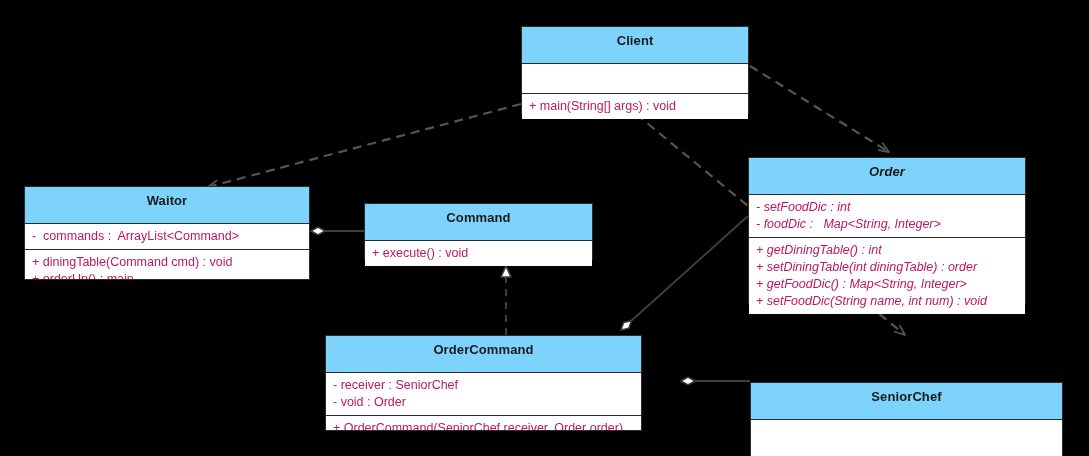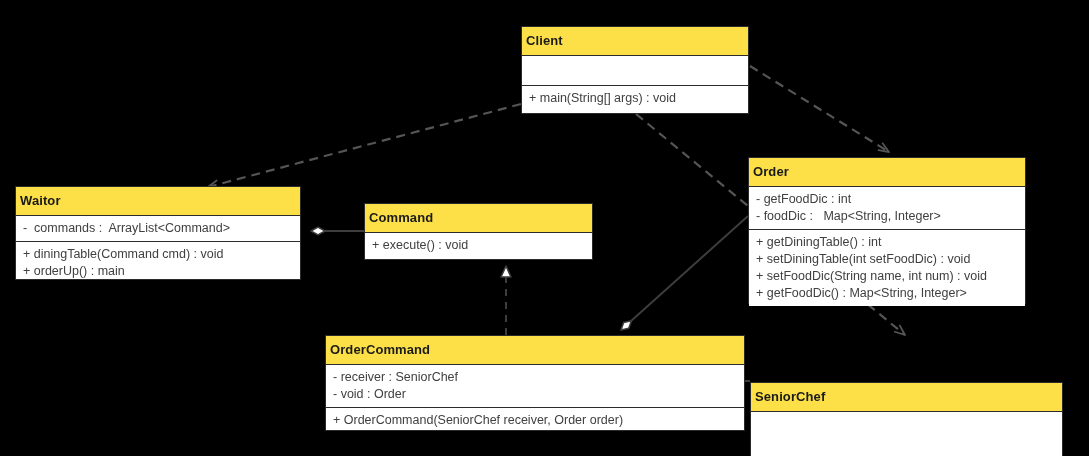--- a/index.html
+++ b/index.html
@@ -12,39 +12,40 @@
   }
   .svg-layer{position:absolute;left:0;top:0;width:1089px;height:456px;pointer-events:none;}
   .uml-class{
     position:absolute;
     background:#ffffff;
     border:1.5px solid #2b2b2b;
     box-sizing:border-box;
     overflow:visible;
   }
   .uml-title{
+    text-align:center;
     font-weight:bold;
     font-size:13px;
     color:#1a1a1a;
-    padding:6px 4px 7px 4px;
+    padding:6px 4px 15px 4px;
     border-bottom:1.5px solid #2b2b2b;
-    background:#fde047;
+    background:#7dd3fc;
     letter-spacing:.1px;
   }
   .uml-compartment{
     border-bottom:1.5px solid #2b2b2b;
     padding:4px 7px 4px 7px;
     background:#fff;
     box-sizing:border-box;
   }
   .uml-compartment:last-child{border-bottom:none;}
   .uml-compartment.empty{min-height:26px;}
   .uml-line{
     font-size:12.5px;
-    color:#404040;
+    color:#be185d;
     line-height:17px;
     white-space:pre;
     font-family:"Liberation Sans","DejaVu Sans",sans-serif;
   }
   
   .clip-box{overflow:hidden;}
   .clip-box .spill{overflow:visible;}
 </style>
 </head>
 <body>
@@ -101,53 +102,53 @@
   </svg>
 
   <div class="uml-class" style="left:521px;top:26px;width:228px;height:88px;">
     <div class="uml-title">Client</div>
     <div class="uml-compartment empty" style="height:30px;"></div>
     <div class="uml-compartment">
       <div class="uml-line">+ main(String[] args) : void</div>
     </div>
   </div>
 
-  <div class="uml-class clip-box" style="left:15px;top:186px;width:286px;height:94px;">
+  <div class="uml-class clip-box" style="left:24px;top:186px;width:286px;height:94px;">
     <div class="uml-title">Waitor</div>
     <div class="uml-compartment">
       <div class="uml-line">-  commands :  ArrayList&lt;Command&gt;</div>
     </div>
     <div class="uml-compartment spill">
       <div class="uml-line">+ diningTable(Command cmd) : void</div>
       <div class="uml-line">+ orderUp() : main</div>
     </div>
   </div>
 
   <div class="uml-class" style="left:364px;top:203px;width:229px;height:57px;">
     <div class="uml-title">Command</div>
     <div class="uml-compartment">
       <div class="uml-line">+ execute() : void</div>
     </div>
   </div>
 
-  <div class="uml-class" style="left:748px;top:157px;width:278px;height:147px;">
+  <div class="uml-class" style="left:748px;top:157px;width:278px;height:147px;font-style:italic;">
     <div class="uml-title">Order</div>
     <div class="uml-compartment">
-      <div class="uml-line">- getFoodDic : int</div>
+      <div class="uml-line">- setFoodDic : int</div>
       <div class="uml-line">- foodDic :   Map&lt;String, Integer&gt;</div>
     </div>
     <div class="uml-compartment">
       <div class="uml-line">+ getDiningTable() : int</div>
-      <div class="uml-line">+ setDiningTable(int setFoodDic) : void</div>
+      <div class="uml-line">+ setDiningTable(int diningTable) : order</div>
+      <div class="uml-line">+ getFoodDic() : Map&lt;String, Integer&gt;</div>
       <div class="uml-line">+ setFoodDic(String name, int num) : void</div>
-      <div class="uml-line">+ getFoodDic() : Map&lt;String, Integer&gt;</div>
     </div>
   </div>
 
-  <div class="uml-class clip-box" style="left:325px;top:335px;width:420px;height:96px;">
+  <div class="uml-class clip-box" style="left:325px;top:335px;width:317px;height:96px;">
     <div class="uml-title">OrderCommand</div>
     <div class="uml-compartment">
       <div class="uml-line">- receiver : SeniorChef</div>
       <div class="uml-line">- void : Order</div>
     </div>
     <div class="uml-compartment spill">
       <div class="uml-line">+ OrderCommand(SeniorChef receiver, Order order)</div>
       <div class="uml-line">+ execute() : void</div>
     </div>
   </div>

